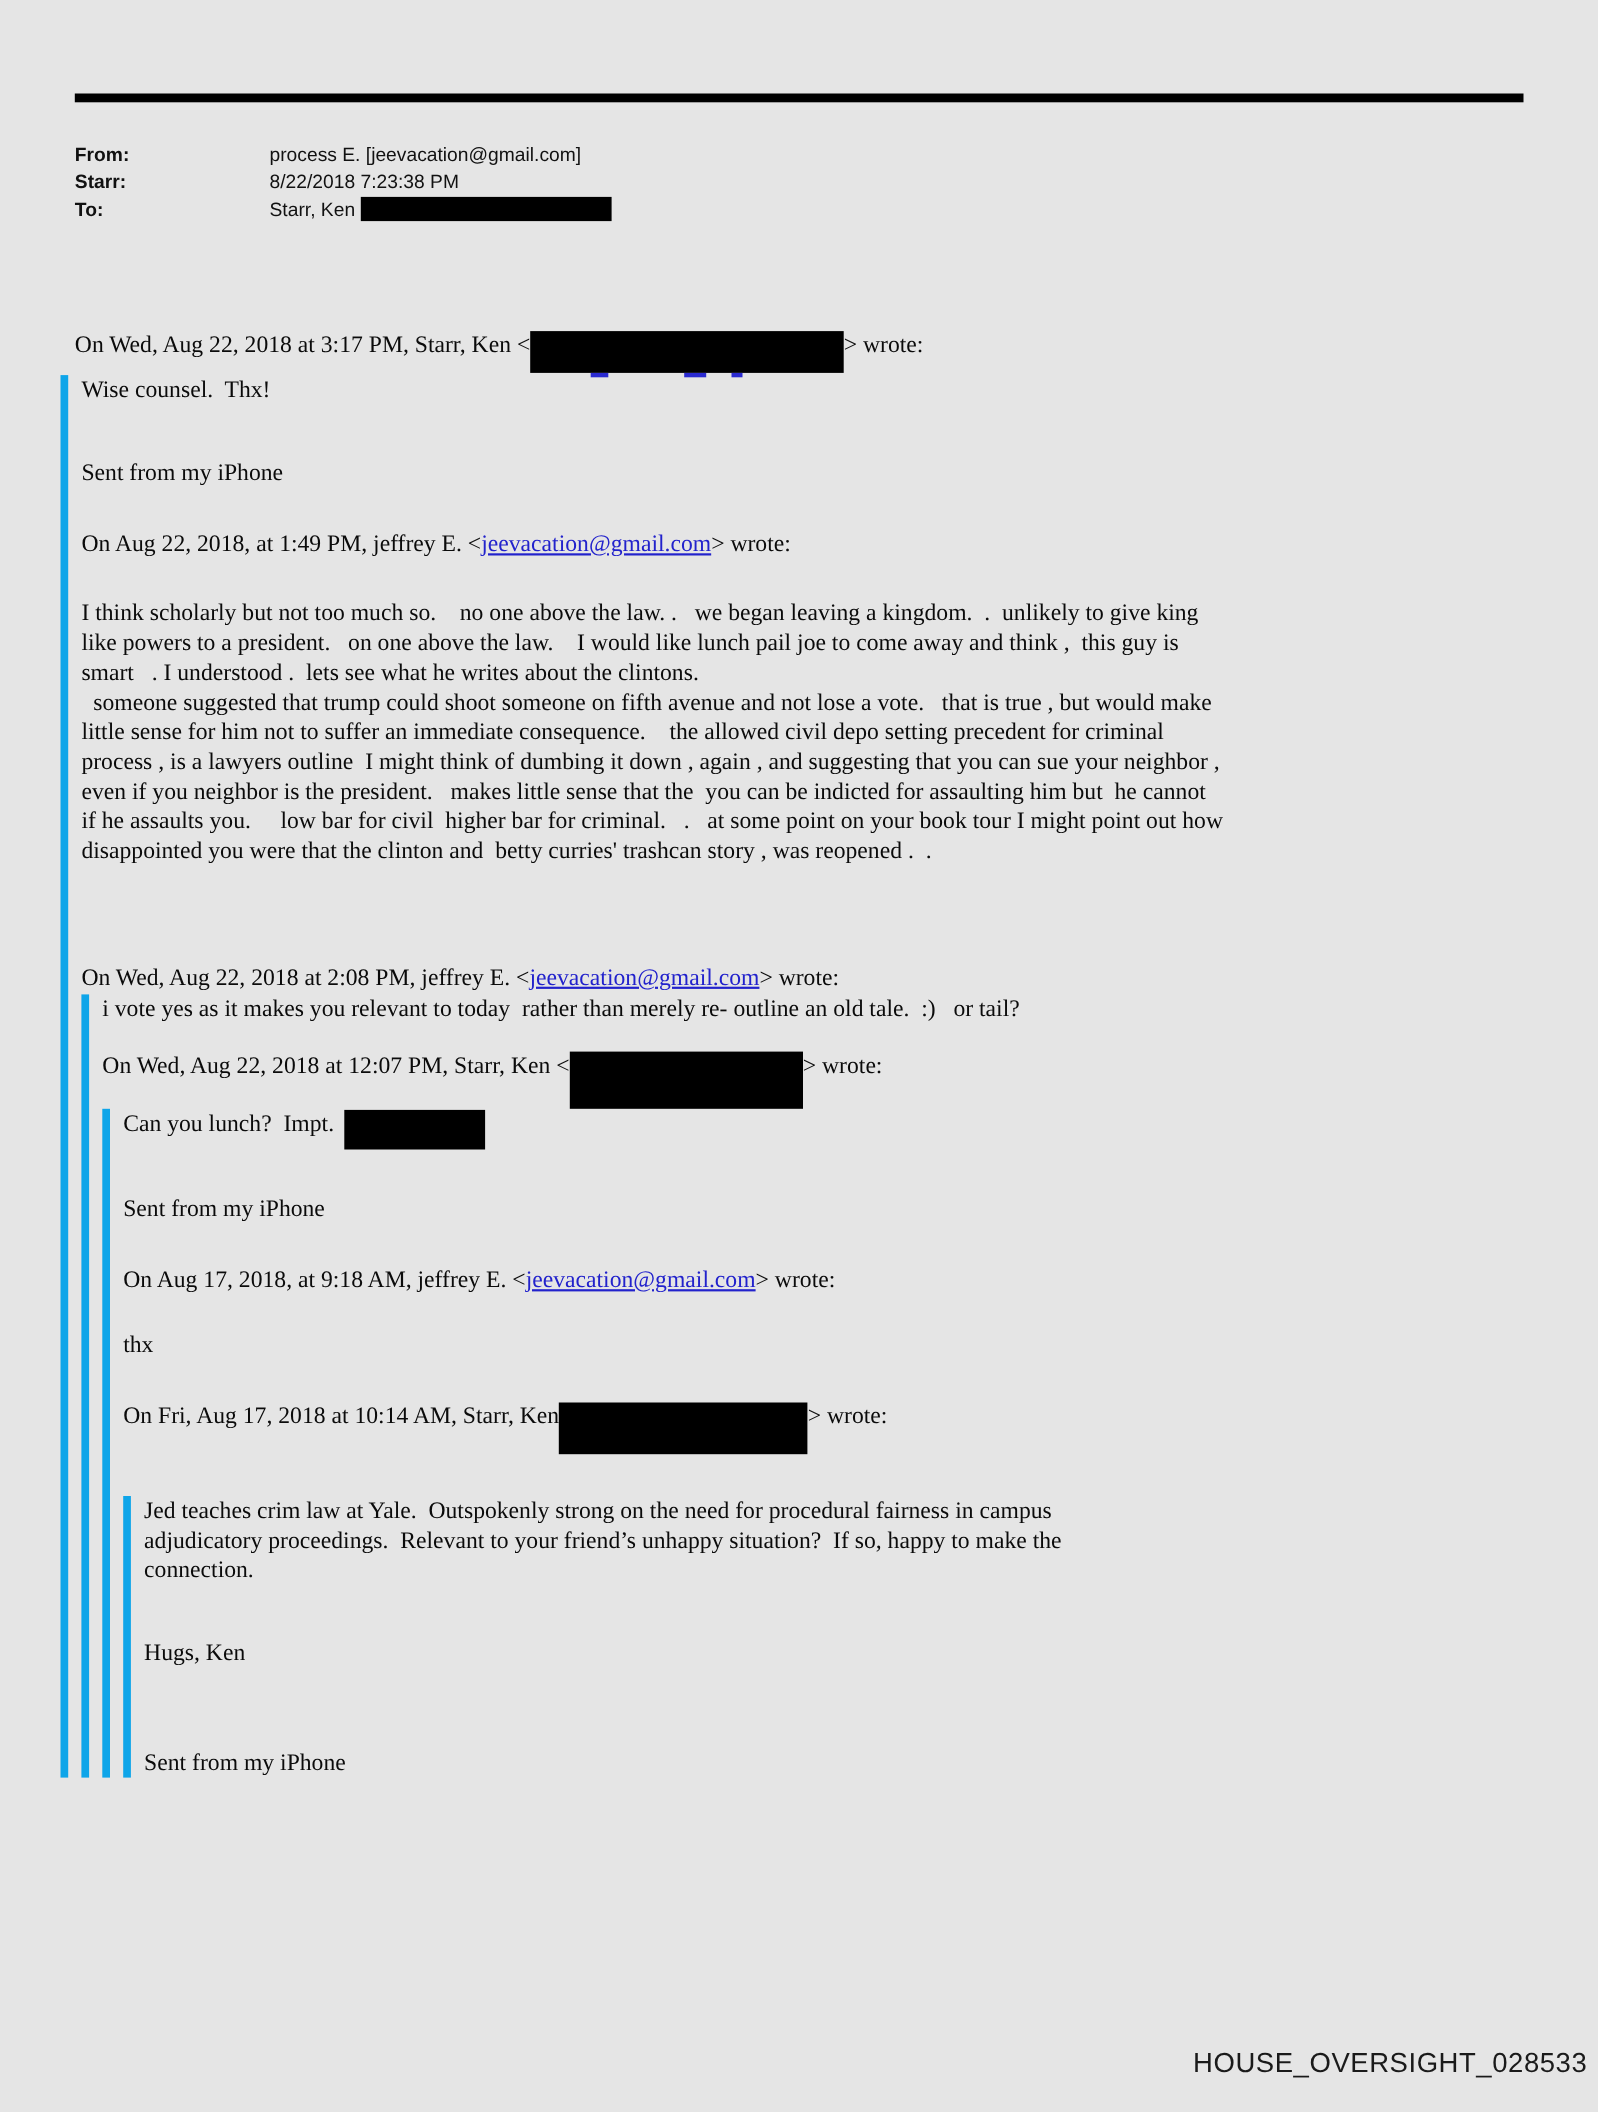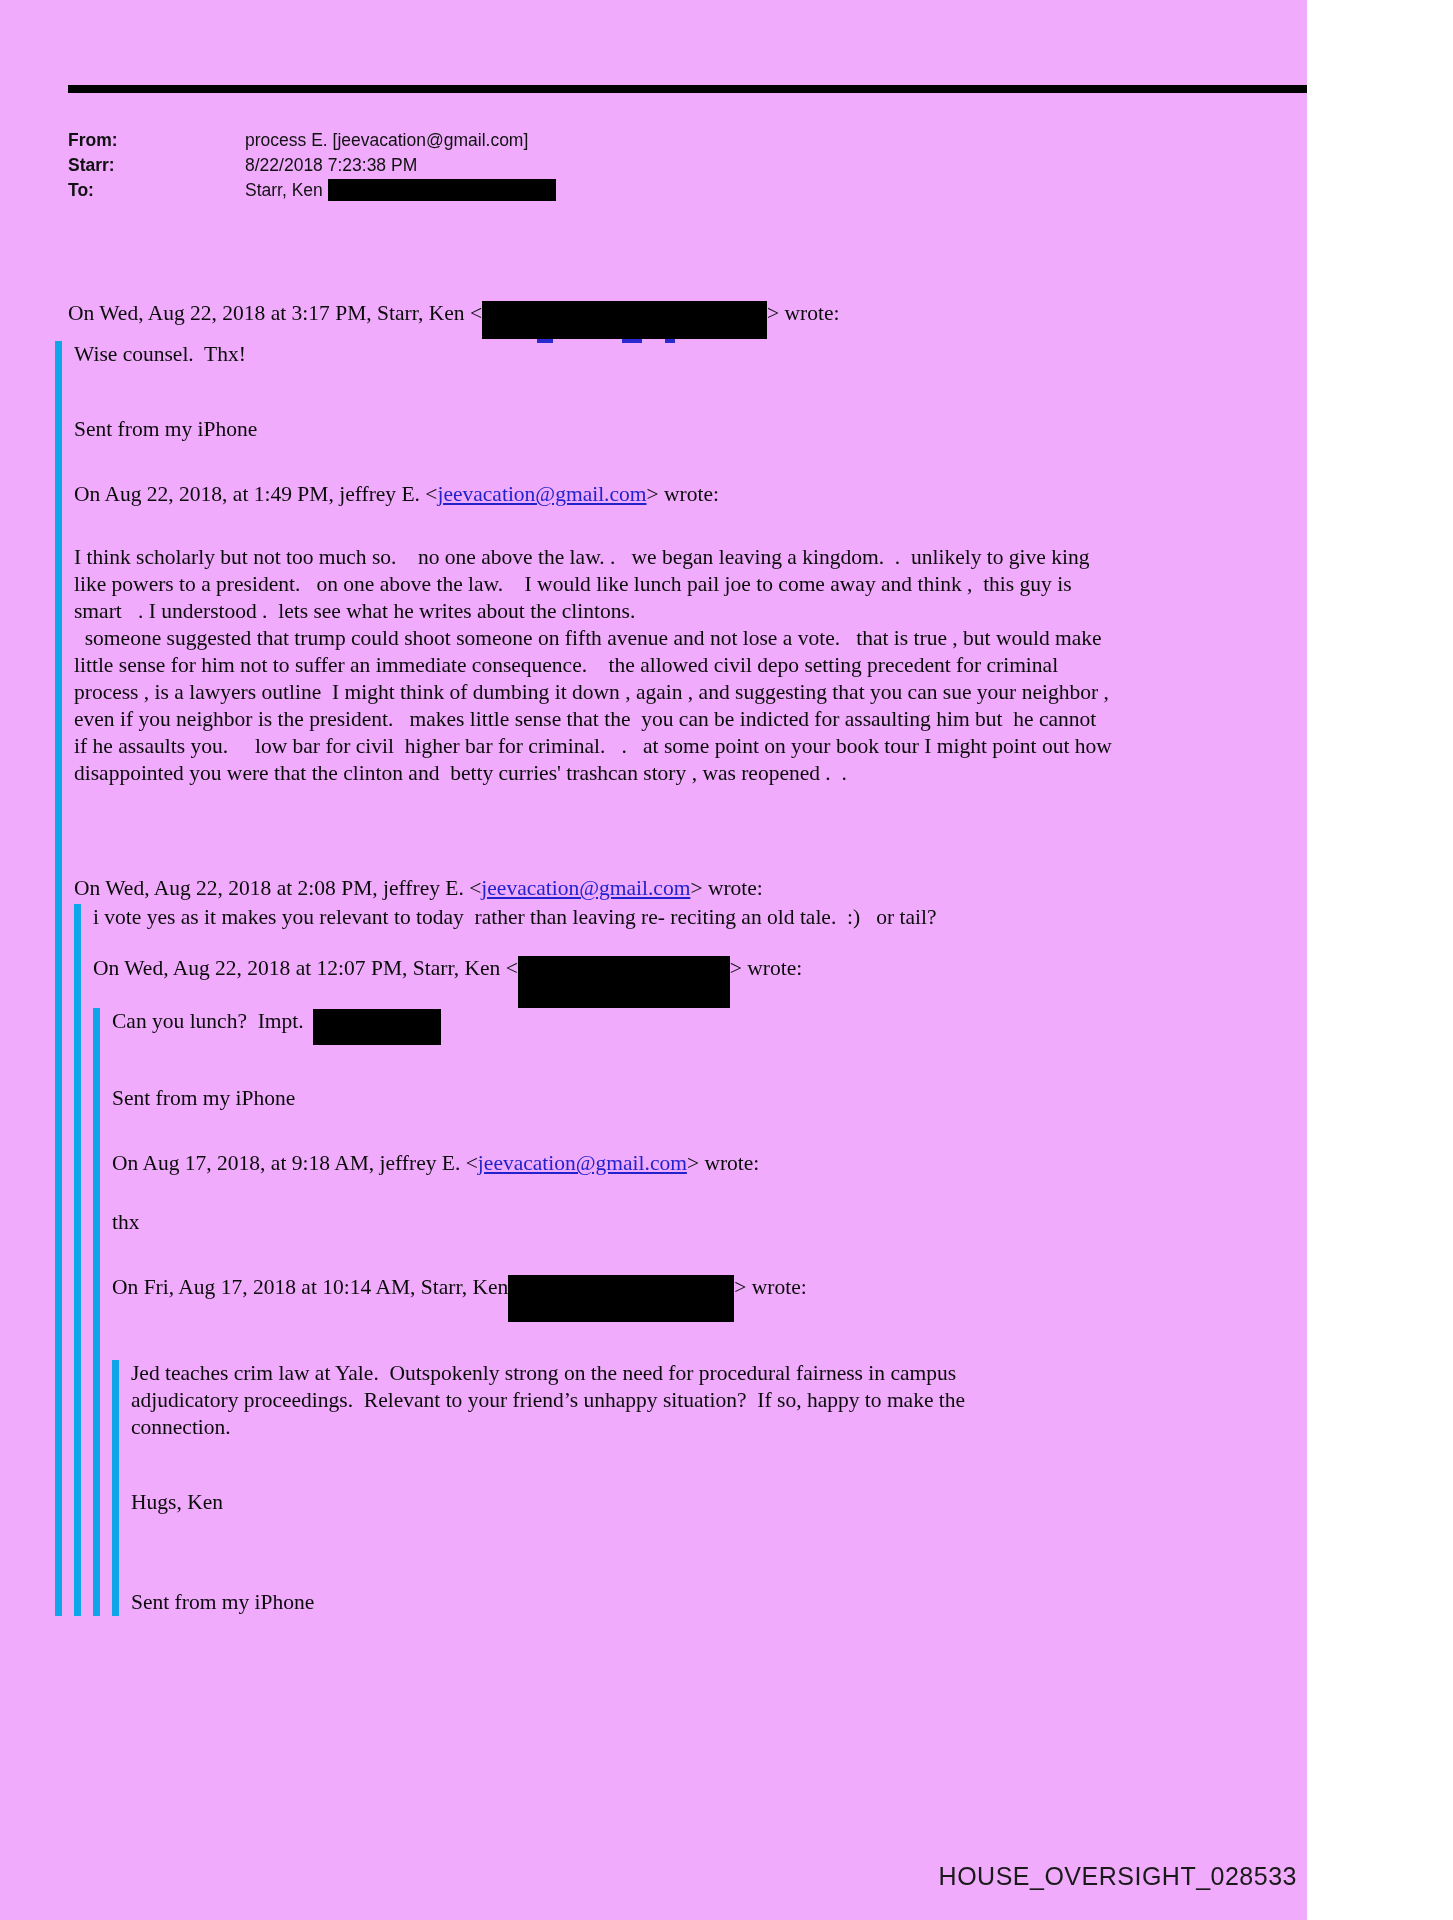--- a/index.html
+++ b/index.html
@@ -1,19 +1,19 @@
 <!DOCTYPE html>
 <html><head>
 <meta charset="utf-8">
 <style>
   html,body{margin:0;padding:0;background:#ffffff;}
   .page{
     position:relative;
-    width:1307px;height:1920px;
-    background:#f0abfc;
+    width:1453px;height:1920px;
+    background:#e5e5e5;
     overflow:hidden;
     font-family:"Liberation Serif", serif;
     color:#0b0b0b;
   }
   .toprule{position:absolute;left:68px;top:85px;width:1317px;height:8px;background:#000;}
   .ehdr{position:absolute;left:68px;top:128px;font-family:"Liberation Sans", sans-serif;font-size:17.5px;line-height:25px;color:#111;}
   .ehdr .row{display:flex;}
   .ehdr .lbl{width:177px;font-weight:bold;}
   .ehdr .val{white-space:pre-wrap;}
   .rd{background:#000;display:inline-block;}
@@ -93,21 +93,21 @@
       <p class="pre sig1">Sent from my iPhone</p>
 
       <p class="att att2"><span class="tx">On Aug 22, 2018, at 1:49 PM, jeffrey E. &lt;</span><a class="lnk">jeevacation@gmail.com</a><span class="tx">&gt; wrote:</span></p>
 
       <p class="pre think">I think scholarly but not too much so.    no one above the law. .   we began leaving a kingdom.  .  unlikely to give king like powers to a president.   on one above the law.    I would like lunch pail joe to come away and think ,  this guy is smart   . I understood .  lets see what he writes about the clintons.
   someone suggested that trump could shoot someone on fifth avenue and not lose a vote.   that is true , but would make little sense for him not to suffer an immediate consequence.    the allowed civil depo setting precedent for criminal process , is a lawyers outline  I might think of dumbing it down , again , and suggesting that you can sue your neighbor , even if you neighbor is the president.   makes little sense that the  you can be indicted for assaulting him but  he cannot if he assaults you.     low bar for civil  higher bar for criminal.   .   at some point on your book tour I might point out how disappointed you were that the clinton and  betty curries' trashcan story , was reopened .  .</p>
 
       <p class="att att3"><span class="tx">On Wed, Aug 22, 2018 at 2:08 PM, jeffrey E. &lt;</span><a class="lnk">jeevacation@gmail.com</a><span class="tx">&gt; wrote:</span></p>
 
       <blockquote>
-        <p class="pre vote">i vote yes as it makes you relevant to today  rather than leaving re- reciting an old tale.  :)   or tail?</p>
+        <p class="pre vote">i vote yes as it makes you relevant to today  rather than merely re- outline an old tale.  :)   or tail?</p>
 
         <p class="att att4"><span class="tx">On Wed, Aug 22, 2018 at 12:07 PM, Starr, Ken &lt;</span><span class="rd rd-att4"></span><span class="tx">&gt; wrote:</span></p>
 
         <blockquote>
           <p><span class="tx">Can you lunch?  Impt. </span><span class="rd rd-impt"></span></p>
 
           <p class="pre sig2">Sent from my iPhone</p>
 
           <p class="att att5"><span class="tx">On Aug 17, 2018, at 9:18 AM, jeffrey E. &lt;</span><a class="lnk">jeevacation@gmail.com</a><span class="tx">&gt; wrote:</span></p>
 

